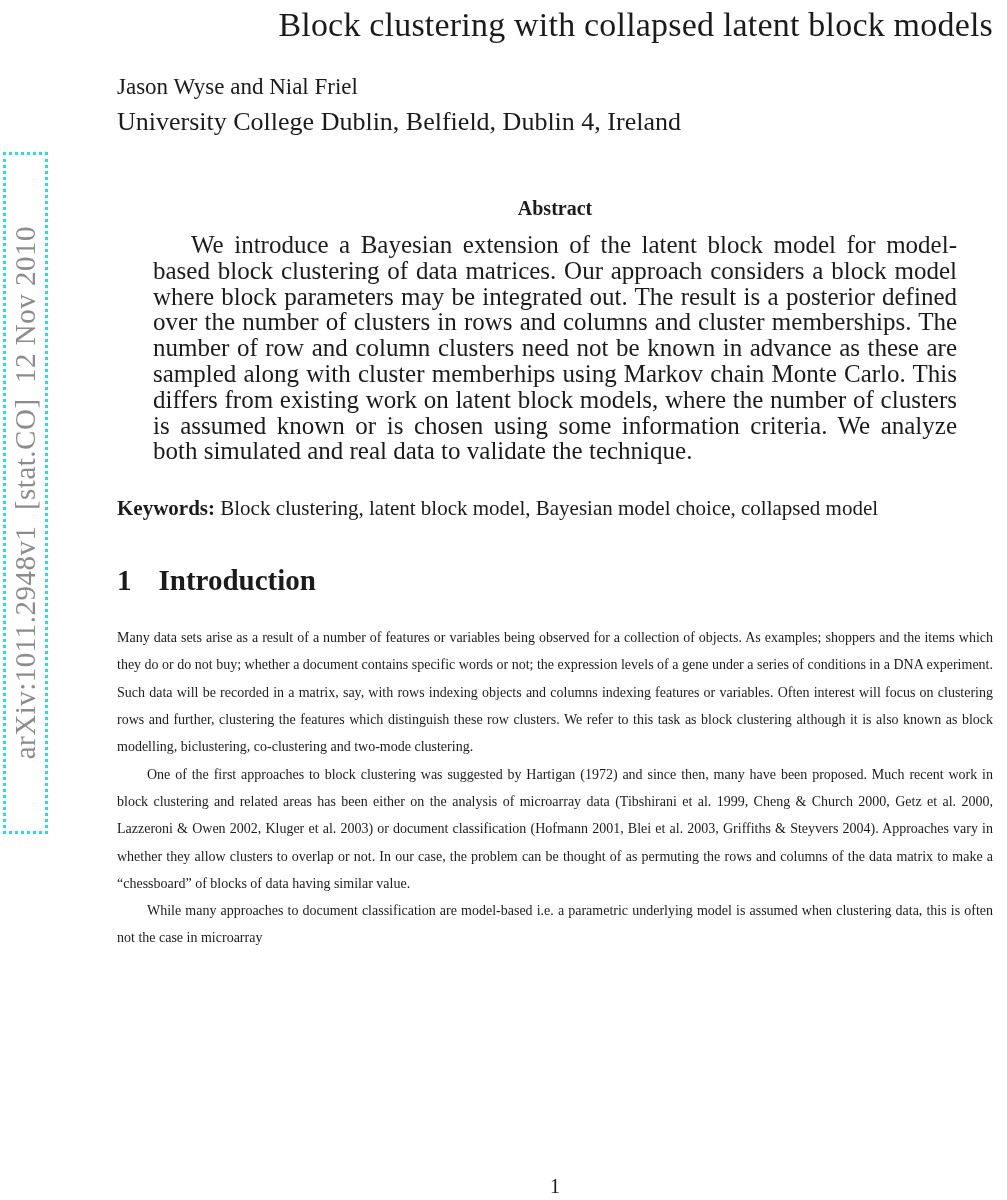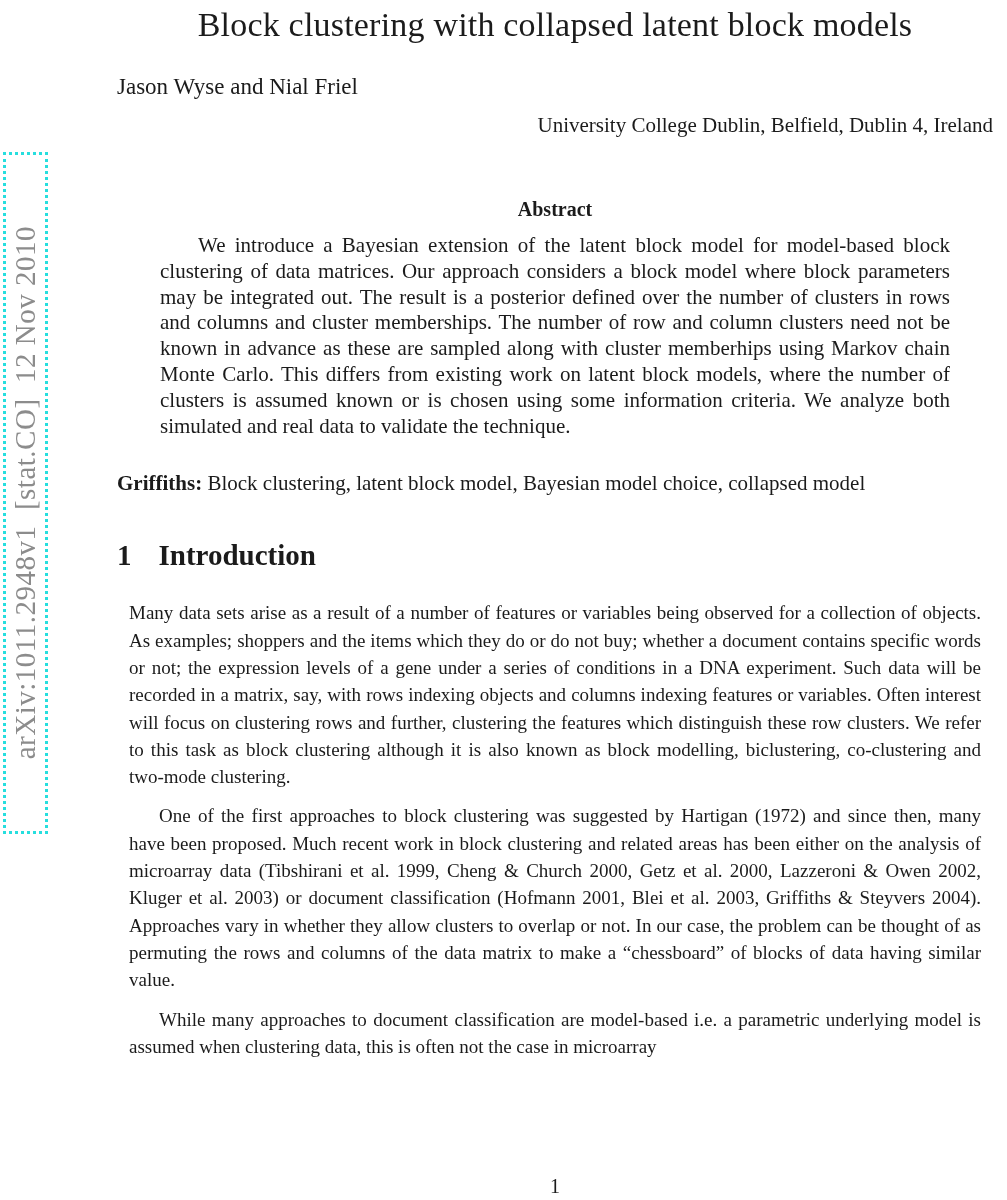--- a/index.html
+++ b/index.html
@@ -46,52 +46,52 @@
   .content {
     position: absolute;
     left: 117px;
     top: 0;
     width: 876px;
   }
   .title {
     margin: 6px 0 0 0;
     font-size: 34px;
     font-weight: normal;
-    text-align: center;
+    text-align: right;
     letter-spacing: 0.2px;
   }
   .authors {
     margin-top: 30px;
     text-align: left;
     font-size: 23px;
   }
   .affiliation {
-    margin-top: 13px;
-    text-align: right;
-    font-size: 21px;
+    margin-top: 7px;
+    text-align: left;
+    font-size: 26px;
   }
   .date {
     margin-top: 27px;
     text-align: center;
     font-size: 23px;
   }
   
   .abstract {
     width: 806px;
     margin: 60px auto 0 auto;
   }
   .abstract-heading {
     text-align: center;
     font-weight: bold;
     font-size: 20px;
     margin-bottom: 12px;
   }
   .abstract-body {
-    margin: 8px;
-    font-size: 21px;
+    margin: 1px;
+    font-size: 25px;
     line-height: 25.8px;
     text-align: justify;
     text-indent: 38px;
   }
   
   .keywords {
     margin: 31px 0 0 0;
     font-size: 21px;
     line-height: 27px;
     text-align: justify;
@@ -104,22 +104,22 @@
     margin: 42px 0 0 0;
     font-size: 29px;
     font-weight: bold;
   }
   .sec-title {
     margin-left: 27px;
     text-align: right;
   }
   
   .body-para {
-    margin: 12px;
-    font-size: 19px;
+    margin: 0;
+    font-size: 14px;
     line-height: 27.3px;
     text-align: justify;
     text-indent: 30px;
   }
   .body-para.first {
     margin-top: 27px;
     text-indent: 0;
   }
   
   .page-number {
@@ -145,21 +145,21 @@
     <h1 class="title">Block clustering with collapsed latent block models</h1>
 
     <div class="authors">Jason Wyse and Nial Friel</div>
     <div class="affiliation">University College Dublin, Belfield, Dublin 4, Ireland</div>
 
     <div class="abstract">
       <div class="abstract-heading">Abstract</div>
       <p class="abstract-body">We introduce a Bayesian extension of the latent block model for model-based block clustering of data matrices. Our approach considers a block model where block parameters may be integrated out. The result is a posterior defined over the number of clusters in rows and columns and cluster memberships. The number of row and column clusters need not be known in advance as these are sampled along with cluster memberhips using Markov chain Monte Carlo. This differs from existing work on latent block models, where the number of clusters is assumed known or is chosen using some information criteria. We analyze both simulated and real data to validate the technique.</p>
     </div>
 
-    <p class="keywords"><span class="kw-label">Griffiths:</span><span> Block clustering, latent block model, Bayesian model choice, collapsed model</span></p>
+    <p class="keywords"><span class="kw-label">Keywords:</span><span> Block clustering, latent block model, Bayesian model choice, collapsed model</span></p>
 
     <h2 class="section-heading"><span class="sec-num">1</span><span class="sec-title">Introduction</span></h2>
 
     <p class="body-para first">Many data sets arise as a result of a number of features or variables being observed for a collection of objects. As examples; shoppers and the items which they do or do not buy; whether a document contains specific words or not; the expression levels of a gene under a series of conditions in a DNA experiment. Such data will be recorded in a matrix, say, with rows indexing objects and columns indexing features or variables. Often interest will focus on clustering rows and further, clustering the features which distinguish these row clusters. We refer to this task as block clustering although it is also known as block modelling, biclustering, co-clustering and two-mode clustering.</p>
     <p class="body-para">One of the first approaches to block clustering was suggested by Hartigan (1972) and since then, many have been proposed. Much recent work in block clustering and related areas has been either on the analysis of microarray data (Tibshirani et al. 1999, Cheng &amp; Church 2000, Getz et al. 2000, Lazzeroni &amp; Owen 2002, Kluger et al. 2003) or document classification (Hofmann 2001, Blei et al. 2003, Griffiths &amp; Steyvers 2004). Approaches vary in whether they allow clusters to overlap or not. In our case, the problem can be thought of as permuting the rows and columns of the data matrix to make a “chessboard” of blocks of data having similar value.</p>
     <p class="body-para">While many approaches to document classification are model-based i.e. a parametric underlying model is assumed when clustering data, this is often not the case in microarray</p>
 
   </div>
 
   <div class="page-number">1</div>

